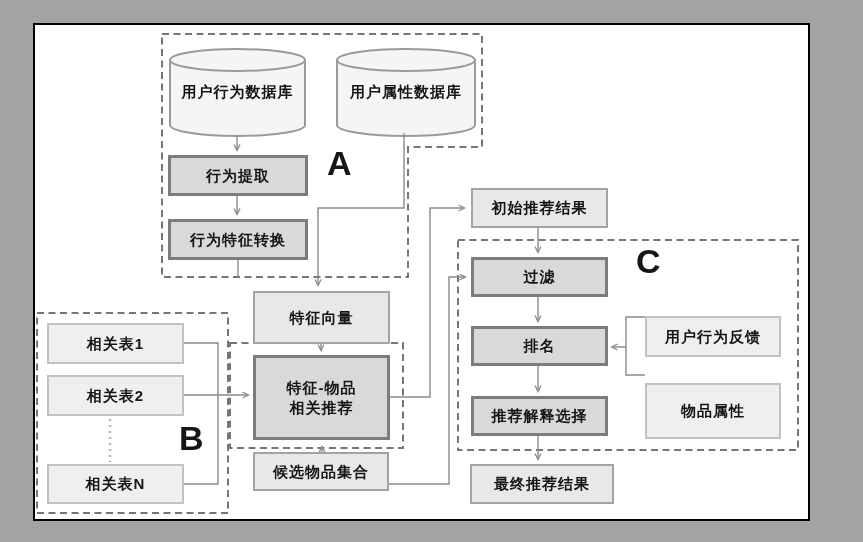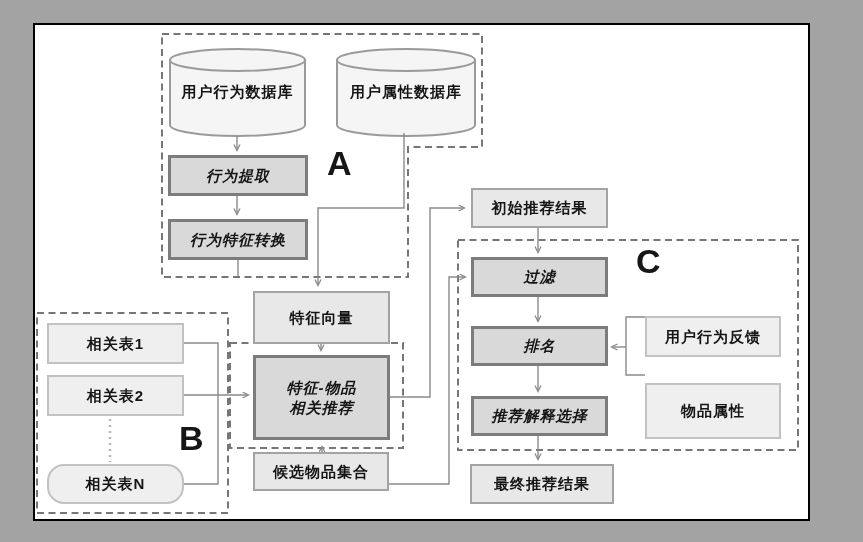--- a/index.html
+++ b/index.html
@@ -17,21 +17,21 @@
   .cyl   { fill:var(--cylinder-fill,#f5f5f5); stroke:var(--cylinder-border,#9a9a9a); stroke-width:2px; }
   .dots  { fill:none; stroke:#b6b6b6; stroke-width:2.5px; stroke-dasharray:2 4; }
   .arrhead { fill:none; stroke:var(--connector,#8a8a8a); stroke-width:1.3px; }
 
   .node {
     position:absolute; box-sizing:border-box;
     display:flex; flex-direction:column; align-items:center; justify-content:center;
     text-align:center; font-size:15px; font-weight:600; letter-spacing:1px;
     color:var(--text,#151515); line-height:1.3;
   }
-  .process { background:var(--process-fill,#d9d9d9); border:3px solid var(--process-border,#7c7c7c);font-style:italic; }
+  .process { background:var(--process-fill,#d9d9d9); border:3px solid var(--process-border,#7c7c7c); }
   .data    { background:var(--data-fill,#e8e8e8);    border:2px solid var(--data-border,#a3a3a3); }
   .light   { background:var(--light-fill,#efefef);   border:2px solid var(--light-border,#c2c2c2); }
   .cyl-label {
     position:absolute; text-align:center; font-size:15px; font-weight:600;
     letter-spacing:1px; color:var(--text,#151515);
   }
   .region-label {
     position:absolute; font-weight:bold; font-size:34px; line-height:1;
     color:#161616; letter-spacing:0;
   }
@@ -95,21 +95,21 @@
   <div class="node process" style="left:168px;top:219px;width:140px;height:41px;text-align:center;">行为特征转换</div>
   <div class="node data" style="left:253px;top:291px;width:137px;height:53px;">特征向量</div>
 
   <div class="node process" style="left:253px;top:355px;width:137px;height:85px;">
     <span>特征-物品</span>
     <span>相关推荐</span>
   </div>
 
   <div class="node light" style="left:47px;top:323px;width:137px;height:41px;">相关表1</div>
   <div class="node light" style="left:47px;top:375px;width:137px;height:41px;">相关表2</div>
-  <div class="node light" style="left:47px;top:464px;width:137px;height:40px;border-radius:17px;">相关表N</div>
+  <div class="node light" style="left:47px;top:464px;width:137px;height:40px;">相关表N</div>
 
   <div class="node data" style="left:471px;top:188px;width:137px;height:40px;">初始推荐结果</div>
   <div class="node process" style="left:471px;top:257px;width:137px;height:40px;">过滤</div>
   <div class="node process" style="left:471px;top:326px;width:137px;height:40px;">排名</div>
   <div class="node process" style="left:471px;top:396px;width:137px;height:40px;">推荐解释选择</div>
 
   <div class="node light" style="left:645px;top:297px;width:136px;height:41px;margin-top:19px;">用户行为反馈</div>
   <div class="node light" style="left:645px;top:355px;width:136px;height:56px;margin-top:28px;">物品属性</div>
 
   <div class="node data" style="left:253px;top:452px;width:136px;height:39px;">候选物品集合</div>

